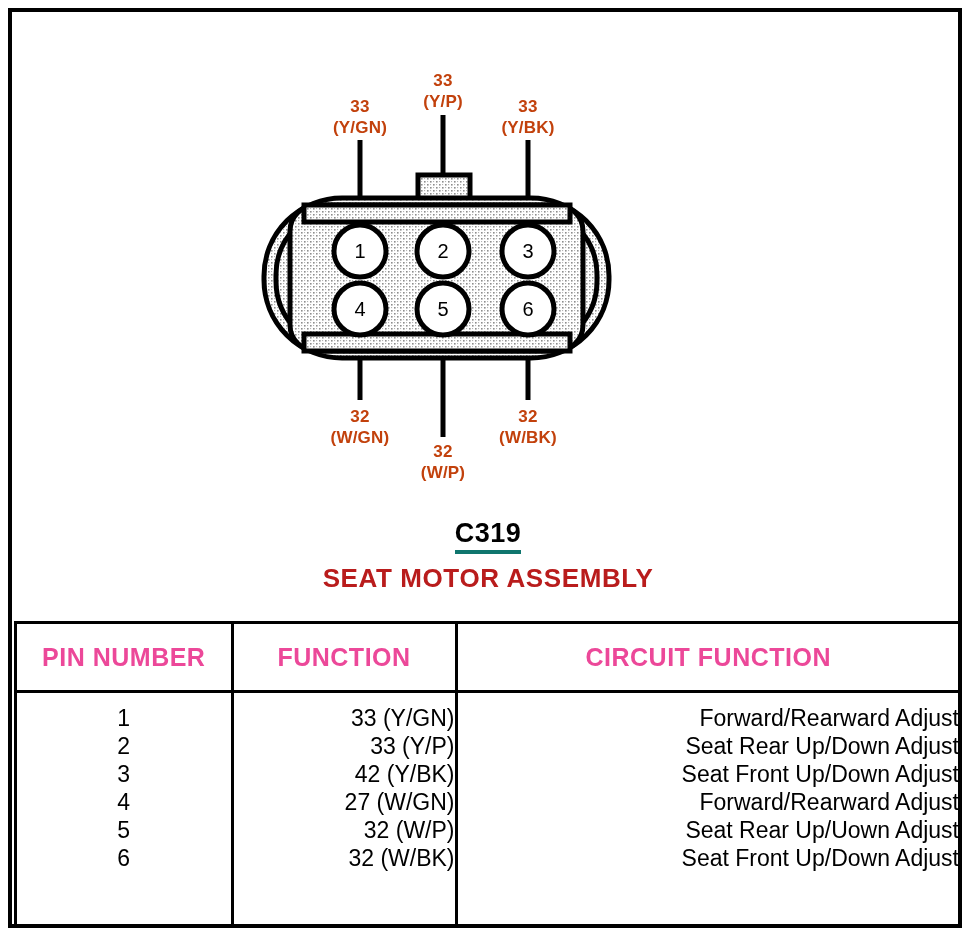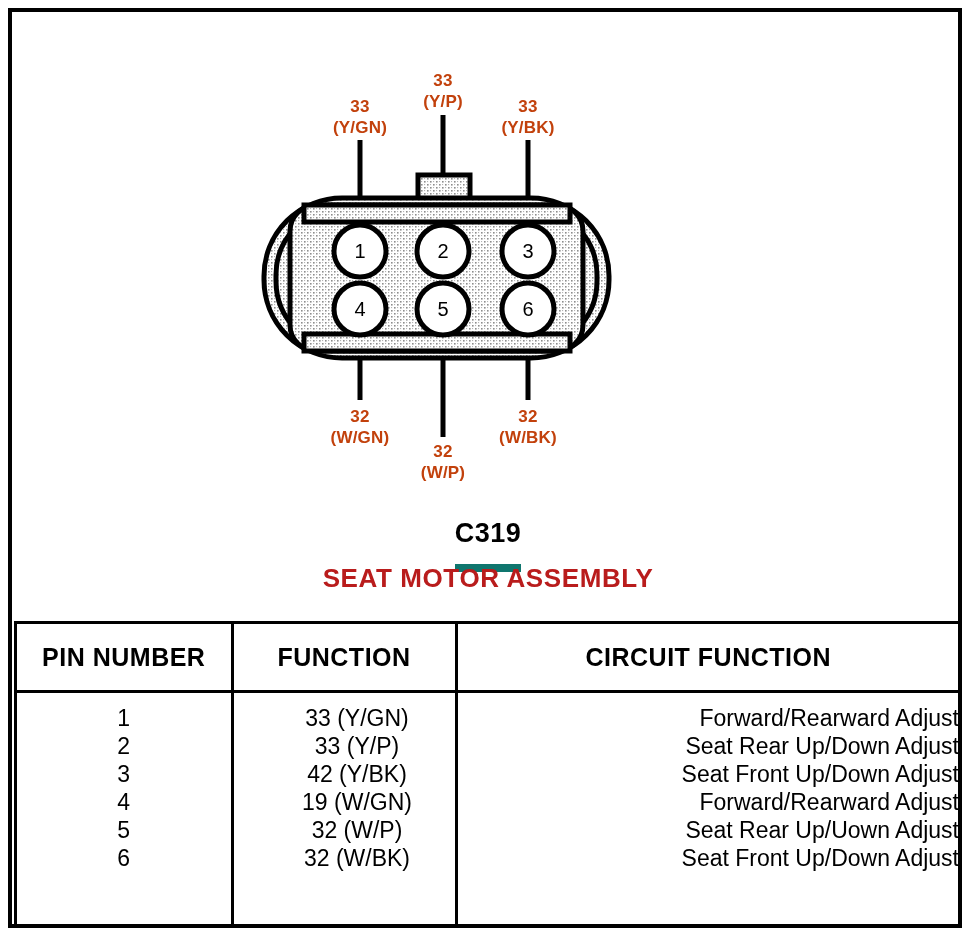--- a/index.html
+++ b/index.html
@@ -71,22 +71,22 @@
     left: 0;
     top: 518px;
     width: 976px;
     text-align: center;
     font-size: 27px;
     font-weight: bold;
     letter-spacing: 0.5px;
     color: #000000;
   }
   #connector-id span {
-    border-bottom: 8px solid #0f766e;
-    padding-bottom: 16px;
+    border-bottom: 4px solid #0f766e;
+    padding-bottom: 2px;
   }
   #assembly-name {
     position: absolute;
     left: 0;
     top: 563px;
     width: 976px;
     text-align: center;
     font-size: 26px;
     font-weight: bold;
     letter-spacing: 0.6px;
@@ -113,21 +113,21 @@
   #pin-table col.c-pin  { width: 215px; }
   #pin-table col.c-ckt  { width: 224px; }
   #pin-table col.c-fn   { width: auto;  }
 
   #pin-table th {
     border-right: 3px solid #000000;
     border-bottom: 3px solid #000000;
     font-size: 25px;
     font-weight: bold;
     letter-spacing: 0.5px;
-    color: #000000;
+    color: #ec4899;
     height: 66px;
     text-align: center;
     vertical-align: middle;
     padding: 0;
   }
   #pin-table th:last-child { border-right: none; }
 
   #pin-table td {
     border-right: 3px solid #000000;
     vertical-align: top;
@@ -136,21 +136,21 @@
   #pin-table td:last-child { border-right: none; }
 
   .cell-stack {
     padding-top: 11px;
     font-size: 23px;
     line-height: 28px;
     color: #000000;
     font-weight: normal;
   }
   .col-pin .cell-stack { text-align: center; }
-  .col-ckt .cell-stack { text-align: center; padding-left: 26px; }
+  .col-ckt .cell-stack { text-align: right; padding-left: 26px; }
   .col-fn  .cell-stack { text-align: right; padding-left: 30px; }
   .cell-stack div { white-space: nowrap; }
 </style>
 </head>
 <body>
 
 <div id="page">
 
   <div id="outer-frame"></div>
 
@@ -265,21 +265,21 @@
               <div>4</div>
               <div>5</div>
               <div>6</div>
             </div>
           </td>
           <td class="col-ckt">
             <div class="cell-stack">
               <div>33 (Y/GN)</div>
               <div>33 (Y/P)</div>
               <div>42 (Y/BK)</div>
-              <div>19 (W/GN)</div>
+              <div>27 (W/GN)</div>
               <div>32 (W/P)</div>
               <div>32 (W/BK)</div>
             </div>
           </td>
           <td class="col-fn">
             <div class="cell-stack">
               <div>Forward/Rearward Adjust</div>
               <div>Seat Rear Up/Down Adjust</div>
               <div>Seat Front Up/Down Adjust</div>
               <div>Forward/Rearward Adjust</div>

